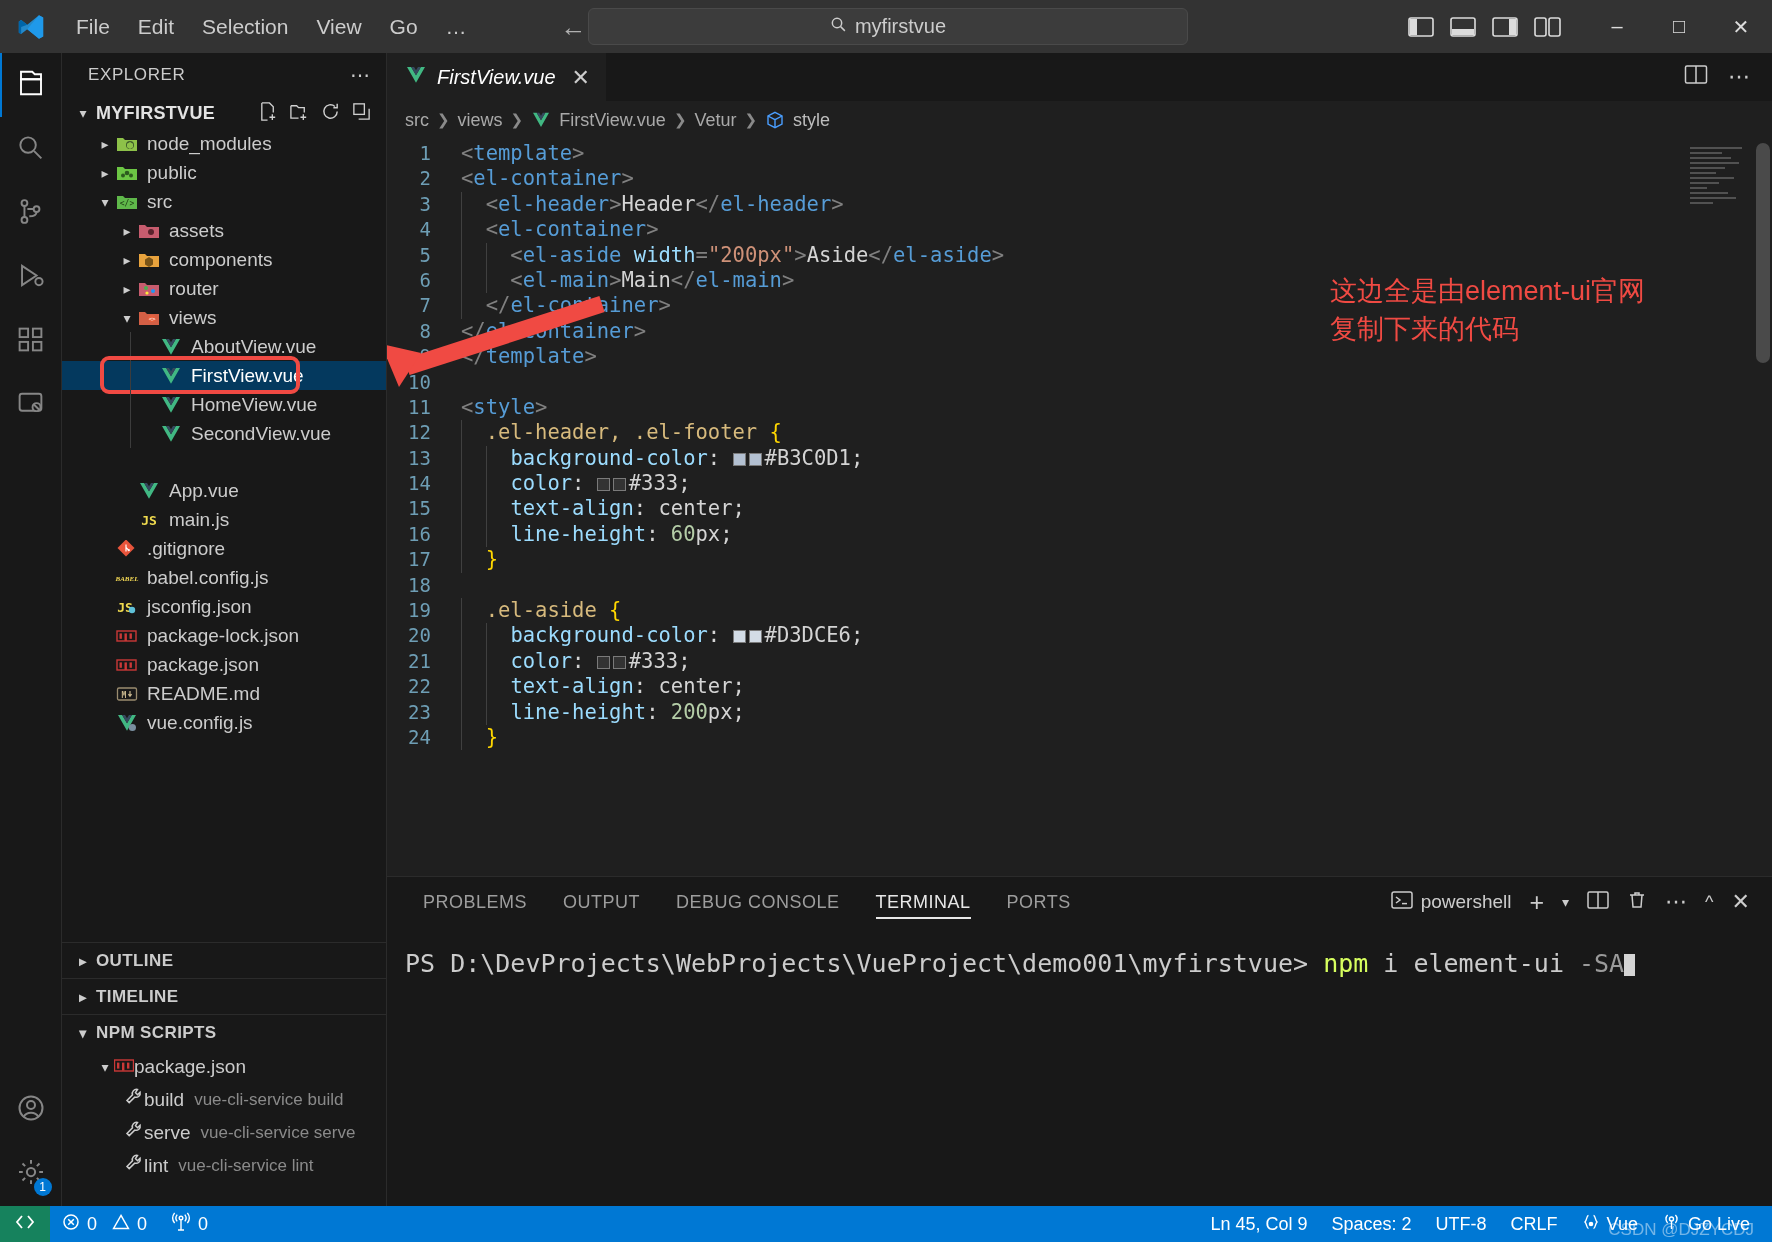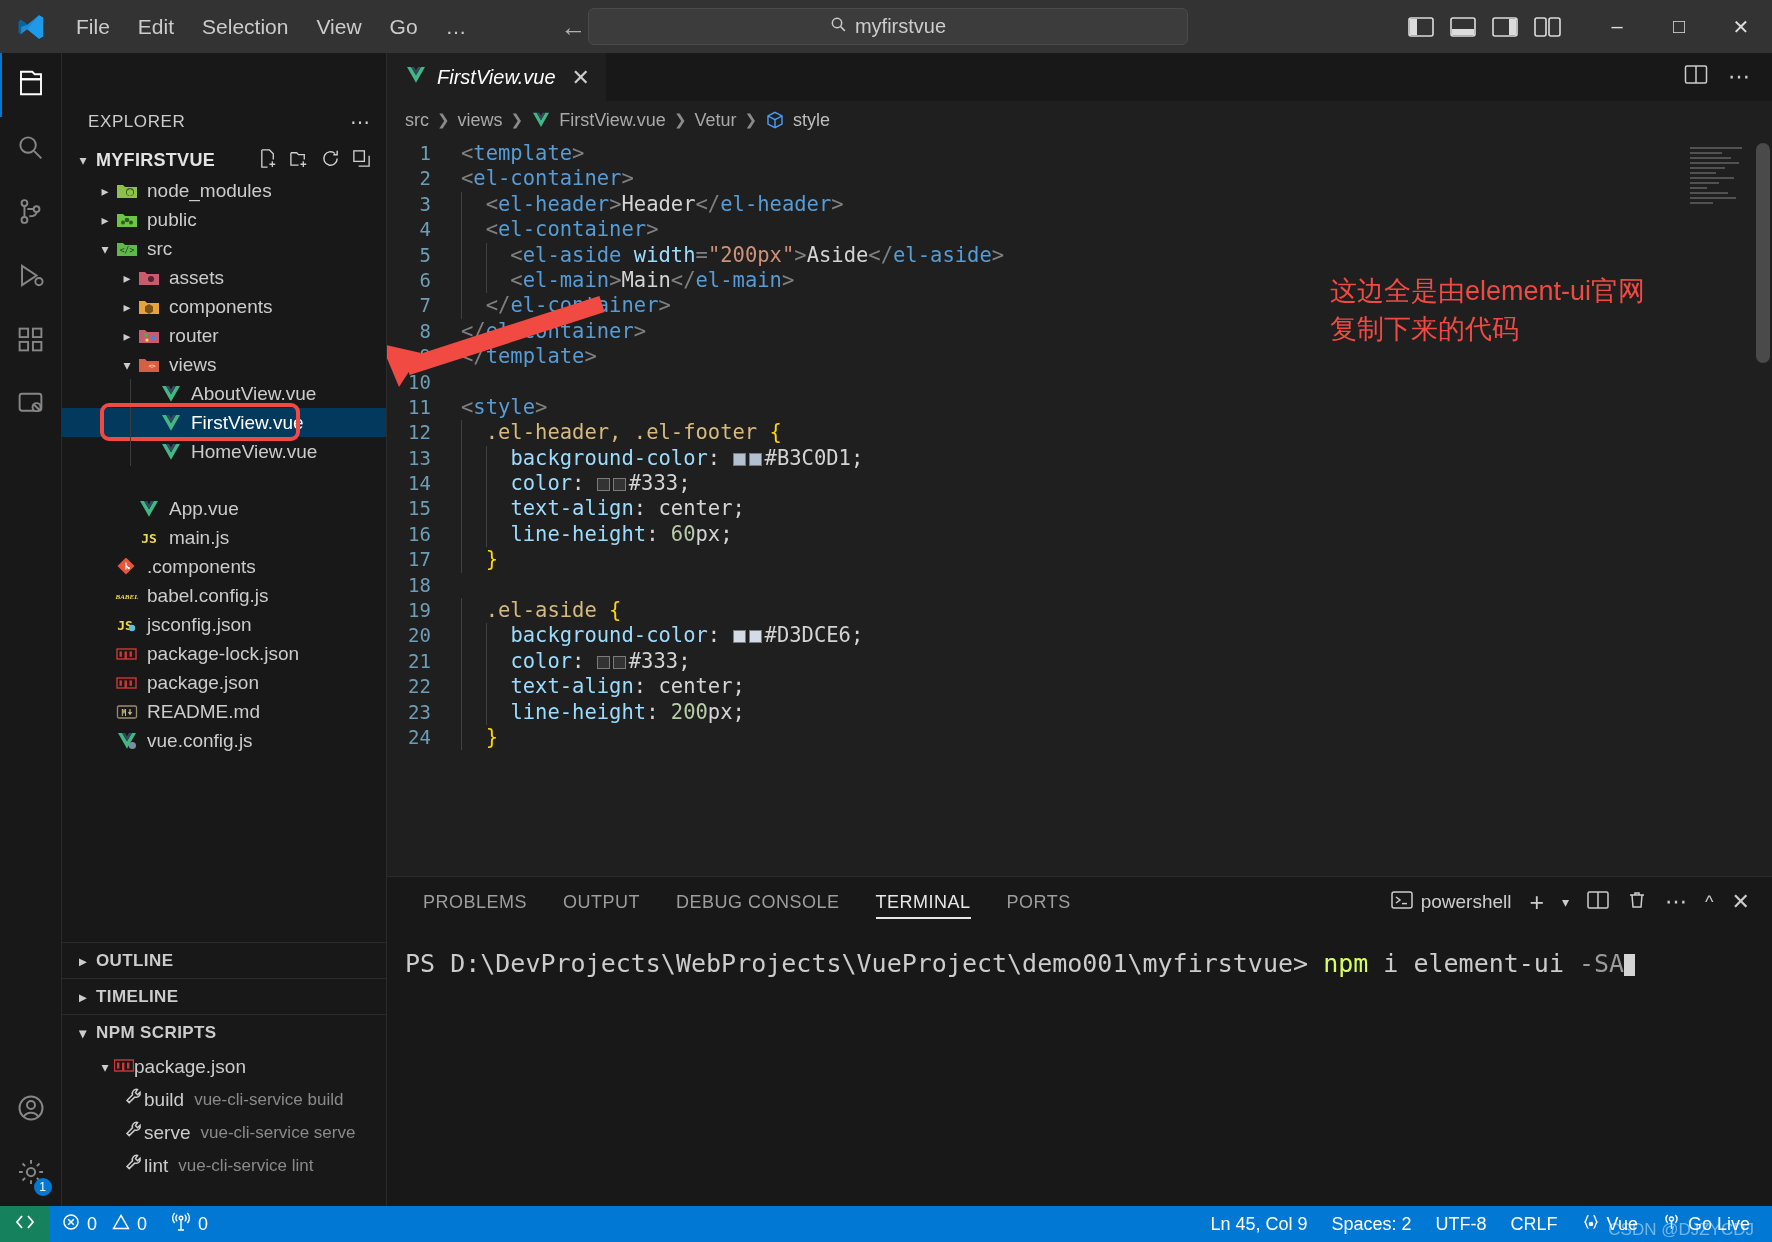--- a/index.html
+++ b/index.html
@@ -67,21 +67,20 @@
   }
 
   
   .sidebar {
     width: 325px; flex:0 0 325px; background:#181818;
     display:flex; flex-direction:column; border-right:1px solid #2b2b2b;
   }
   .sb-header {
     height:44px; display:flex; align-items:center; justify-content:space-between;
     padding: 0 16px 0 26px;
-    margin-top: 47px;
   }
   .sb-header .title { color:#cccccc; font-size:17px; letter-spacing:.6px; }
   .sb-header .dots { color:#cccccc; font-size:20px; }
   .tree-root {
     height:32px; display:flex; align-items:center; padding-left:12px; gap:4px;
   }
   .tree-root .name { color:#e3e3e3; font-size:18px; font-weight:bold; letter-spacing:.3px; }
   .tree-root .actions { margin-left:auto; display:flex; gap:10px; padding-right:14px; color:#cfcfcf; }
   .chev { width:18px; display:inline-block; text-align:center; color:#cccccc; font-size:14px; }
   .row {
@@ -471,49 +470,60 @@
             <span class="indent-guide" style="left: 68px;"></span>
             <span class="chev"></span>
             <span class="ic">
               <svg width="22" height="18" viewBox="0 0 24 20">
                 <path d="M2 1h4.6L12 10.4 17.4 1H22L12 18.6z" fill="#41B883"></path>
                 <path d="M6.6 1h3.2L12 4.8 14.2 1h3.2L12 10.4z" fill="#35495E"></path>
               </svg>
             </span>
             <span class="lbl">HomeView.vue</span>
           </div>
-          <div class="row" style="padding-left: 56px; margin-top: 28px;">
+          <div class="row" style="padding-left: 78px;">
+            <span class="indent-guide" style="left: 68px;"></span>
             <span class="chev"></span>
             <span class="ic">
               <svg width="22" height="18" viewBox="0 0 24 20">
                 <path d="M2 1h4.6L12 10.4 17.4 1H22L12 18.6z" fill="#41B883"></path>
                 <path d="M6.6 1h3.2L12 4.8 14.2 1h3.2L12 10.4z" fill="#35495E"></path>
               </svg>
             </span>
+            <span class="lbl">SecondView.vue</span>
+          </div>
+          <div class="row" style="padding-left: 56px; margin-top: 28px;">
+            <span class="chev"></span>
+            <span class="ic">
+              <svg width="22" height="18" viewBox="0 0 24 20">
+                <path d="M2 1h4.6L12 10.4 17.4 1H22L12 18.6z" fill="#41B883"></path>
+                <path d="M6.6 1h3.2L12 4.8 14.2 1h3.2L12 10.4z" fill="#35495E"></path>
+              </svg>
+            </span>
             <span class="lbl">App.vue</span>
           </div>
           <div class="row" style="padding-left: 56px;">
             <span class="chev"></span>
             <span class="ic">
               <svg width="22" height="18" viewBox="0 0 22 18">
                 <text x="11" y="14" font-size="13" fill="#f0db4f" text-anchor="middle" font-family="monospace" font-weight="bold">JS</text>
               </svg>
             </span>
             <span class="lbl">main.js</span>
           </div>
           <div class="row" style="padding-left: 34px;">
             <span class="chev"></span>
             <span class="ic">
               <svg width="22" height="18" viewBox="0 0 22 18">
                 <rect x="4" y="2" width="12" height="12" transform="rotate(45 10 8)" fill="#e8553c"></rect>
                 <path d="M10 4.5v7M10 7.5l2.6 2.6" stroke="#fff" stroke-width="1.2" fill="none"></path>
                 <circle cx="12.8" cy="10.2" r="1.1" fill="#fff"></circle>
               </svg>
             </span>
-            <span class="lbl">.components</span>
+            <span class="lbl">.gitignore</span>
           </div>
           <div class="row" style="padding-left: 34px;">
             <span class="chev"></span>
             <span class="ic">
               <svg width="24" height="18" viewBox="0 0 24 18">
                 <text x="12" y="12" font-size="7" fill="#f5da55" text-anchor="middle" font-family="serif" font-style="italic" font-weight="bold">BABEL</text>
               </svg>
             </span>
             <span class="lbl">babel.config.js</span>
           </div>

